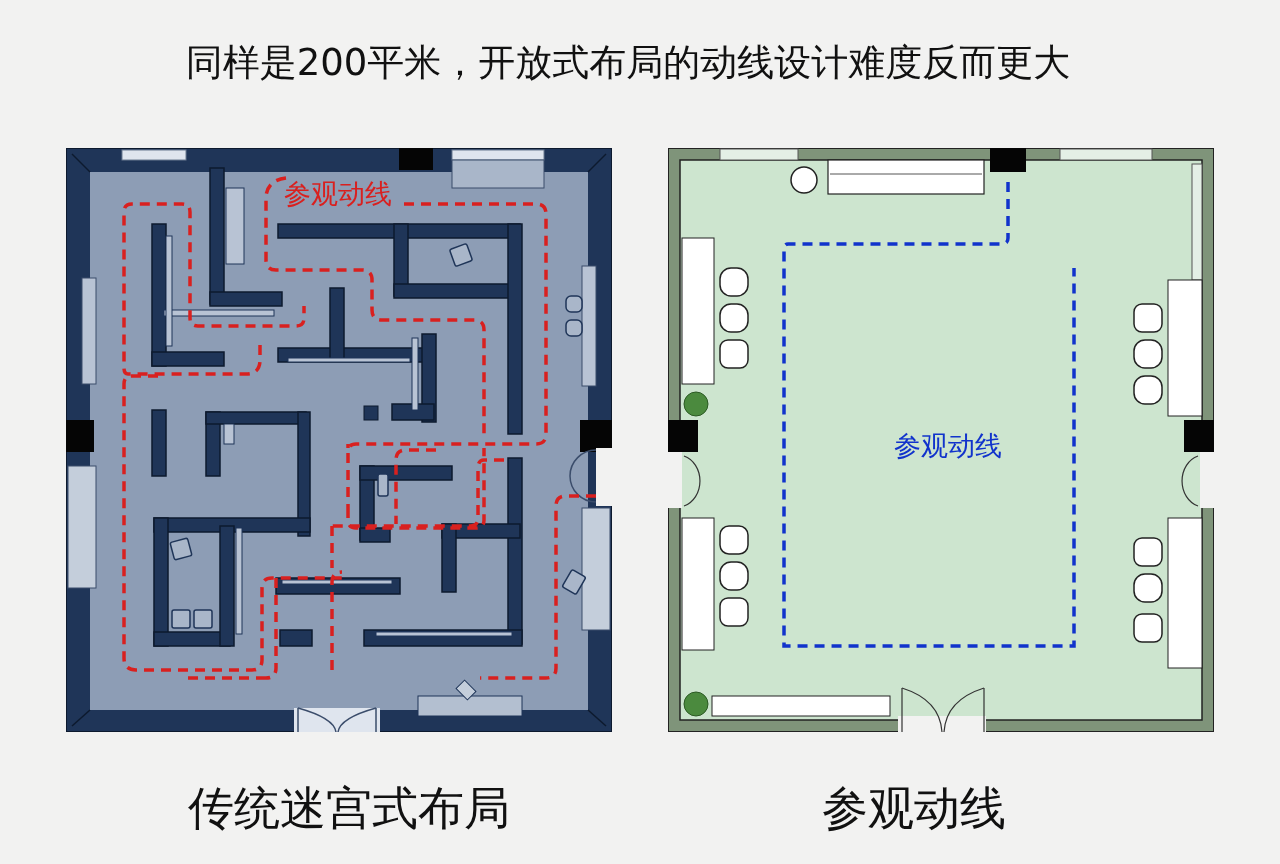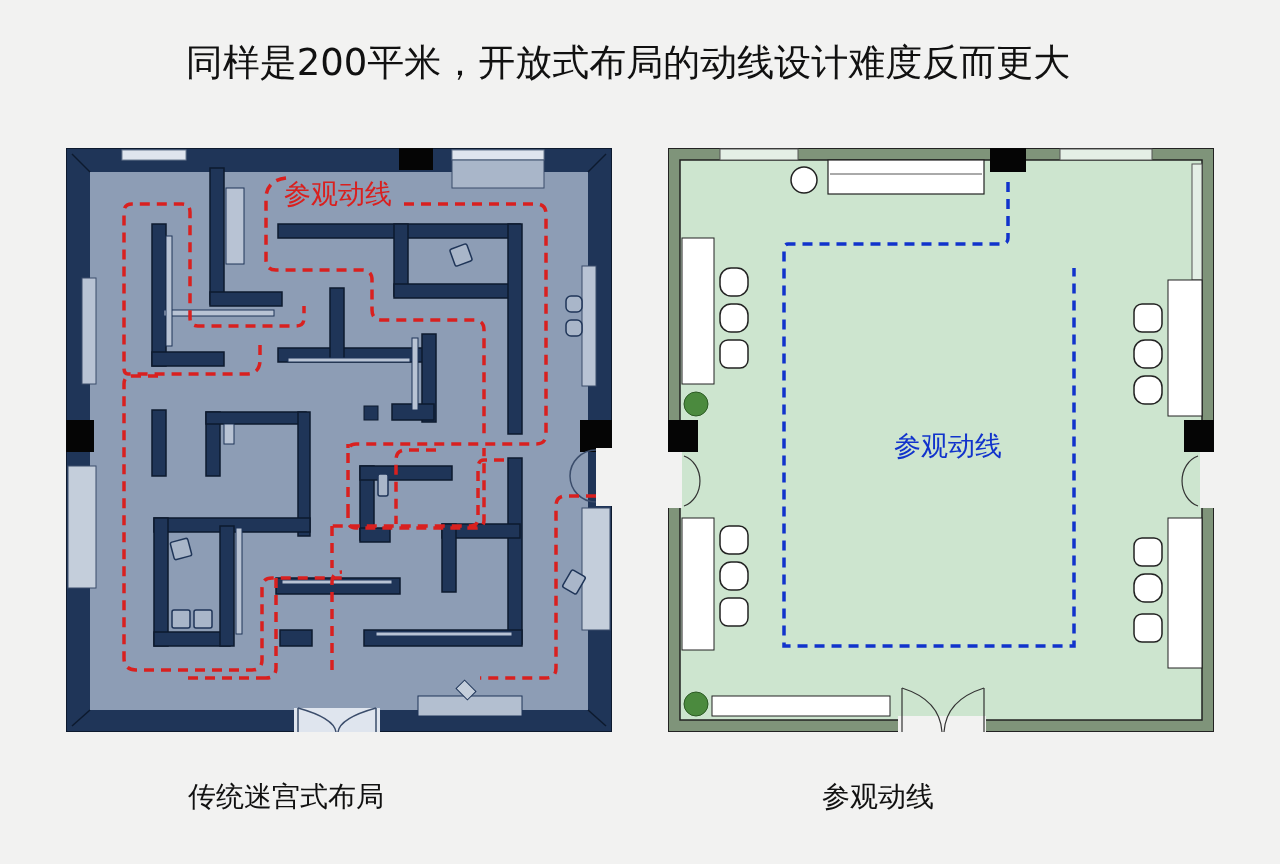--- a/index.html
+++ b/index.html
@@ -7,21 +7,21 @@
     width: 1280px; height: 864px; overflow: hidden;
     background: #f2f2f1;
     font-family: "DejaVu Sans", "Liberation Sans", sans-serif;
     position: relative;
   }
   .title {
     position: absolute; left: 0; top: 38px; width: 1224px;
     text-align: center; font-size: 37px; color: #111; letter-spacing: 0px; margin-left: 16px;
   }
   .caption {
-    position: absolute; top: 778px; font-size: 28px; color: #111;
+    position: absolute; top: 778px; font-size: 46px; color: #111;
   }
   .plan { position: absolute; }
   .plan svg { display: block; }
   .route-label {
     position: absolute; font-size: 27px; white-space: nowrap;
   }
 </style>
 </head>
 <body>
 

